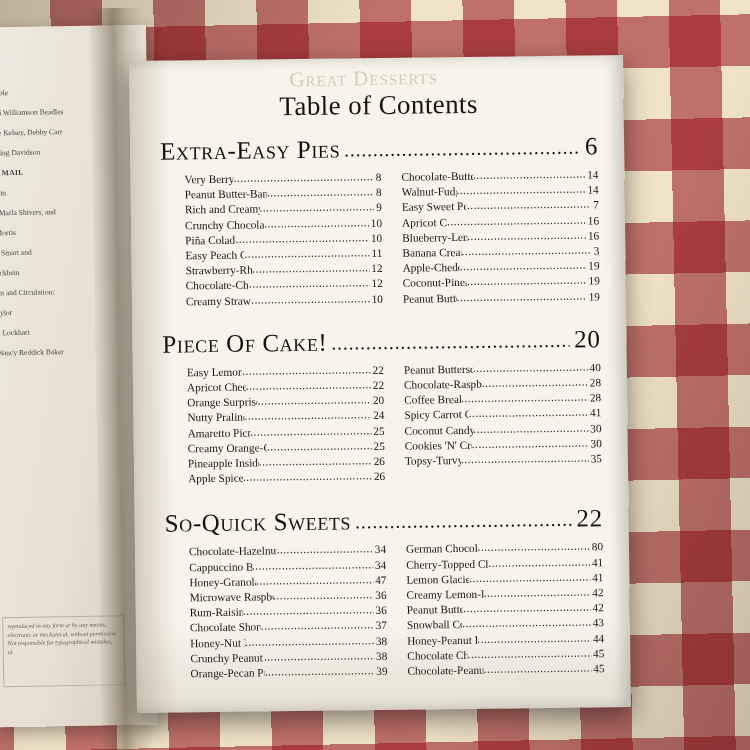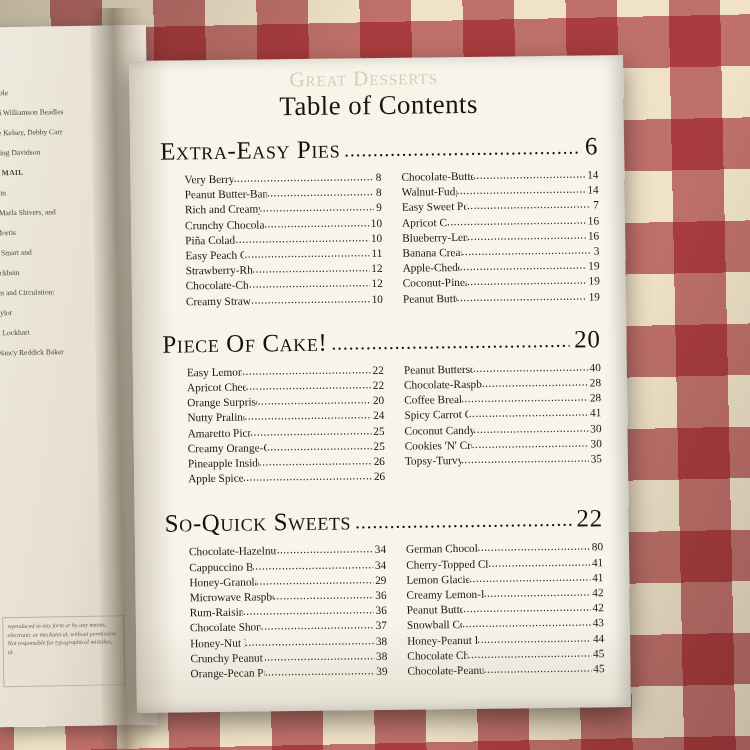--- a/index.html
+++ b/index.html
@@ -379,21 +379,21 @@
                   <span class="e-page">34</span>
                 </div>
                 <div class="entry">
                   <span class="e-name">Cappuccino Brownies</span>
                   <span class="e-dots">............................................................</span>
                   <span class="e-page">34</span>
                 </div>
                 <div class="entry">
                   <span class="e-name">Honey-Granola Cookies</span>
                   <span class="e-dots">............................................................</span>
-                  <span class="e-page">29</span>
+                  <span class="e-page">47</span>
                 </div>
                 <div class="entry">
                   <span class="e-name">Microwave Raspberry-Pecan Fudge</span>
                   <span class="e-dots">............................................................</span>
                   <span class="e-page">36</span>
                 </div>
                 <div class="entry">
                   <span class="e-name">Rum-Raisin Bars</span>
                   <span class="e-dots">............................................................</span>
                   <span class="e-page">36</span>

